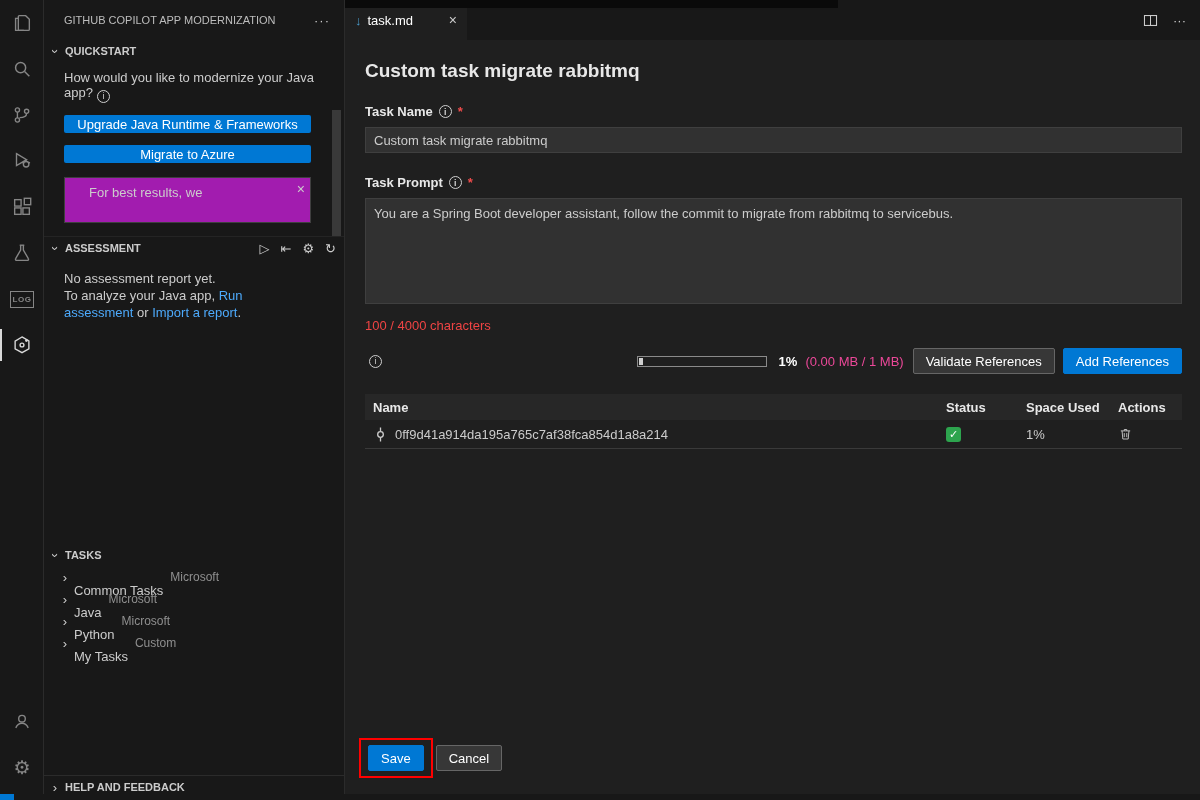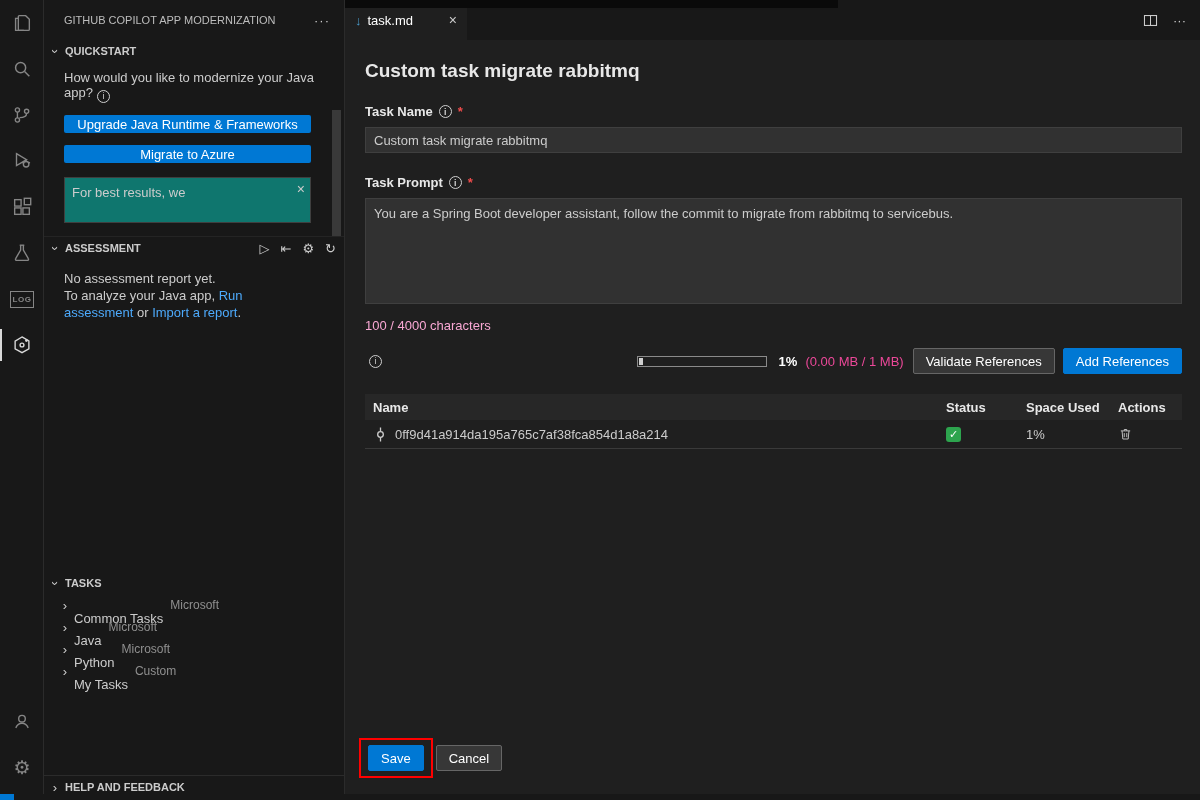--- a/index.html
+++ b/index.html
@@ -39,29 +39,29 @@
   .header-actions span { font-size:13px; color:#cccccc; cursor:pointer; }
 
   .sec-quickstart { top:40px; height:196px; }
   .qs-question { margin:8px 20px 0 20px; width:255px; line-height:15px; color:#cccccc; }
   .info-icon { display:inline-flex; width:13px; height:13px; border:1px solid #cfcfcf; border-radius:50%;
     align-items:center; justify-content:center; font-size:9px; color:#cfcfcf; vertical-align:-2px; margin-left:4px; }
   .qs-btn { display:flex; align-items:center; justify-content:center; width:247px; height:18px;
     margin:12px 0 0 20px; background:#0078d4; color:#ffffff; border:none; border-radius:2px;
     font-size:13px; cursor:pointer; font-family:inherit; }
   .qs-notice { position:relative; width:247px; margin:14px 0 0 20px; border:1px solid #3f3f3f;
-    background:#0f766e; padding:7px 22px 7px 7px; color:#cccccc; height:46px; }
+    background:#a21caf; padding:7px 22px 7px 24px; color:#cccccc; height:46px; }
   .qs-notice .close { position:absolute; right:5px; top:3px; color:#cccccc; cursor:pointer; font-size:14px; }
   .sb-scrollbar { position:absolute; right:3px; top:70px; width:9px; height:158px; background:#5a5a5a; opacity:.5; }
 
   .sec-assessment { top:236px; height:336px; border-top:1px solid #242424; }
   .as-body { padding:11px 20px 0 20px; width:290px; line-height:17px; color:#cccccc; }
   .link { color:#4daafc; cursor:pointer; }
 
-  .sec-tasks { top:572px; height:203px; }
+  .sec-tasks { top:544px; height:203px; }
   .task-item { height:22px; display:flex; align-items:center; padding-left:14px; cursor:pointer; }
   .task-item .label { color:#cccccc; margin-left:2px;margin-top:27px; }
   .task-item .origin { color:#8f8f8f; font-size:12px; margin-left:7px; }
 
   .sec-help { top:775px; height:20px; border-top:1px solid #2b2b2b; }
 
   
   .status-sliver { position:absolute; left:0; right:0; bottom:0; height:6px; background:#181818; z-index:20; }
   .remote-block { position:absolute; left:0; top:0; bottom:0; width:14px; background:#0078d4; }
 
@@ -77,21 +77,21 @@
   .tab-actions .act { cursor:pointer; }
 
   .editor-page { position:absolute; top:40px; left:0; right:0; bottom:0; padding:0 18px 0 20px; }
   .page-title { font-size:19px; font-weight:bold; color:#e8e8e8; margin-top:20px; }
   .field-label { margin-top:22px; display:flex; align-items:center; gap:2px; font-weight:bold; color:#e8e8e8; }
   .req { color:#f14c4c; margin-left:4px; }
   .text-input { margin-top:8px; width:100%; height:26px; background:#313131; border:1px solid #3f3f3f;
     color:#cccccc; font-size:13px; padding:0 8px; font-family:inherit; }
   .prompt-area { margin-top:8px; width:100%; height:106px; background:#313131; border:1px solid #3f3f3f;
     color:#cccccc; font-size:13px; padding:6px 8px; resize:none; font-family:inherit; line-height:17px; }
-  .char-count { margin-top:11px; color:#f9a8d4; }
+  .char-count { margin-top:11px; color:#ef4444; }
 
   .refs-toolbar { margin-top:15px; display:flex; align-items:center; }
   .rt-right { margin-left:auto; display:flex; align-items:center; gap:8px; }
   .pbar { width:130px; height:11px; border:1px solid #8a8a8a; background:#1f1f1f; position:relative; }
   .pbar-fill { position:absolute; left:1px; top:1px; bottom:1px; width:4px; background:#cfcfcf; }
   .pct { font-weight:bold; color:#ffffff; margin-left:4px; }
   .quota { color:#ec4899; margin-right:1px; }
   .btn { height:26px; padding:0 12px; font-size:13px; border-radius:2px; cursor:pointer; font-family:inherit; }
   .btn-secondary { background:#373737; border:1px solid #666666; color:#ffffff; }
   .btn-primary { background:#0078d4; border:1px solid #0078d4; color:#ffffff; }

